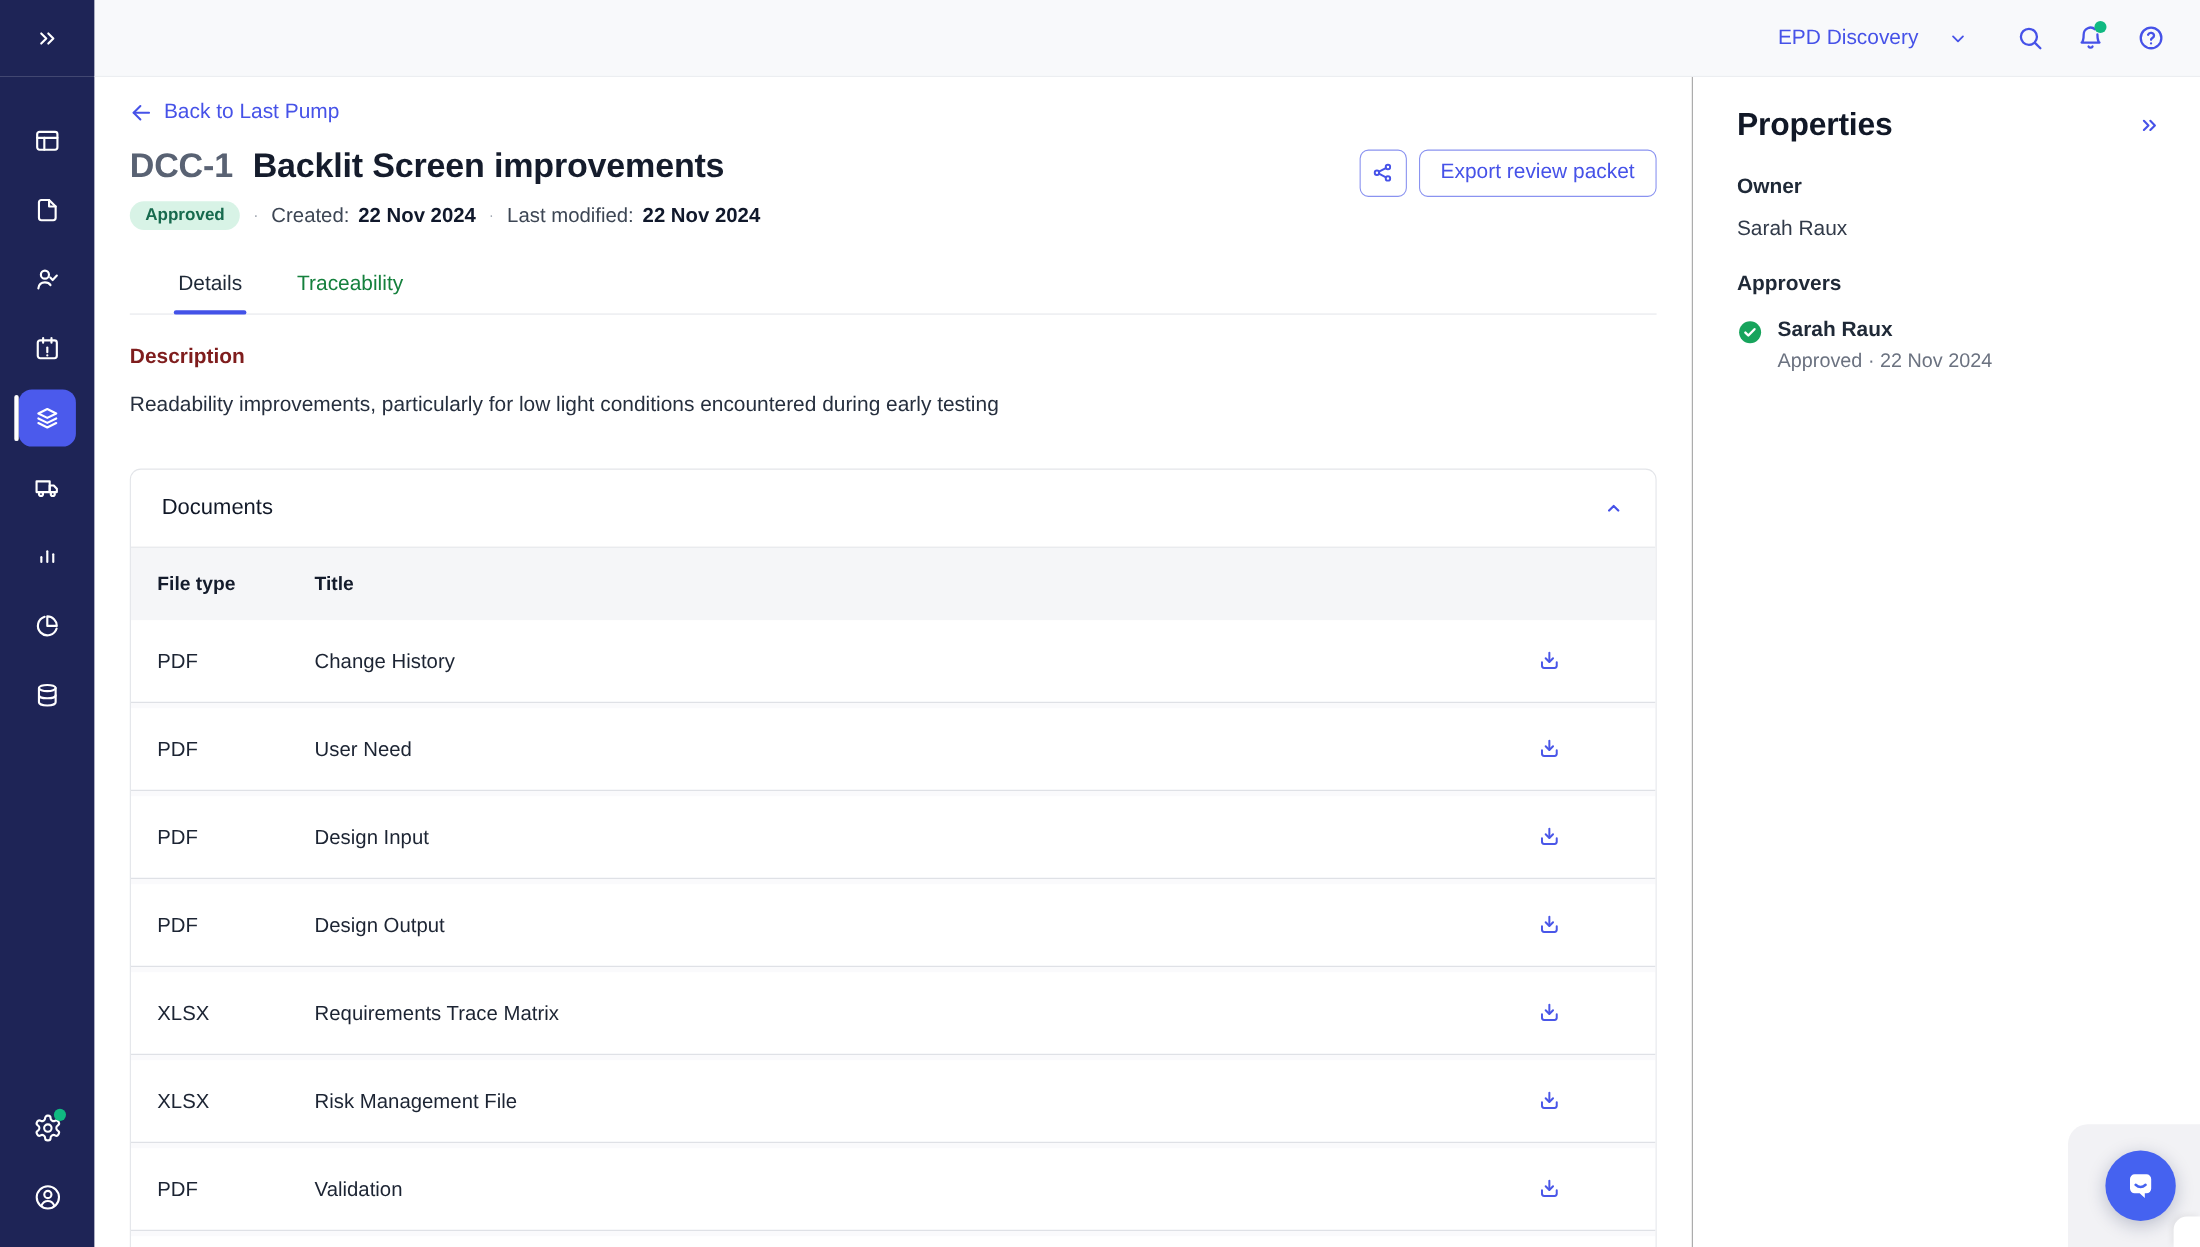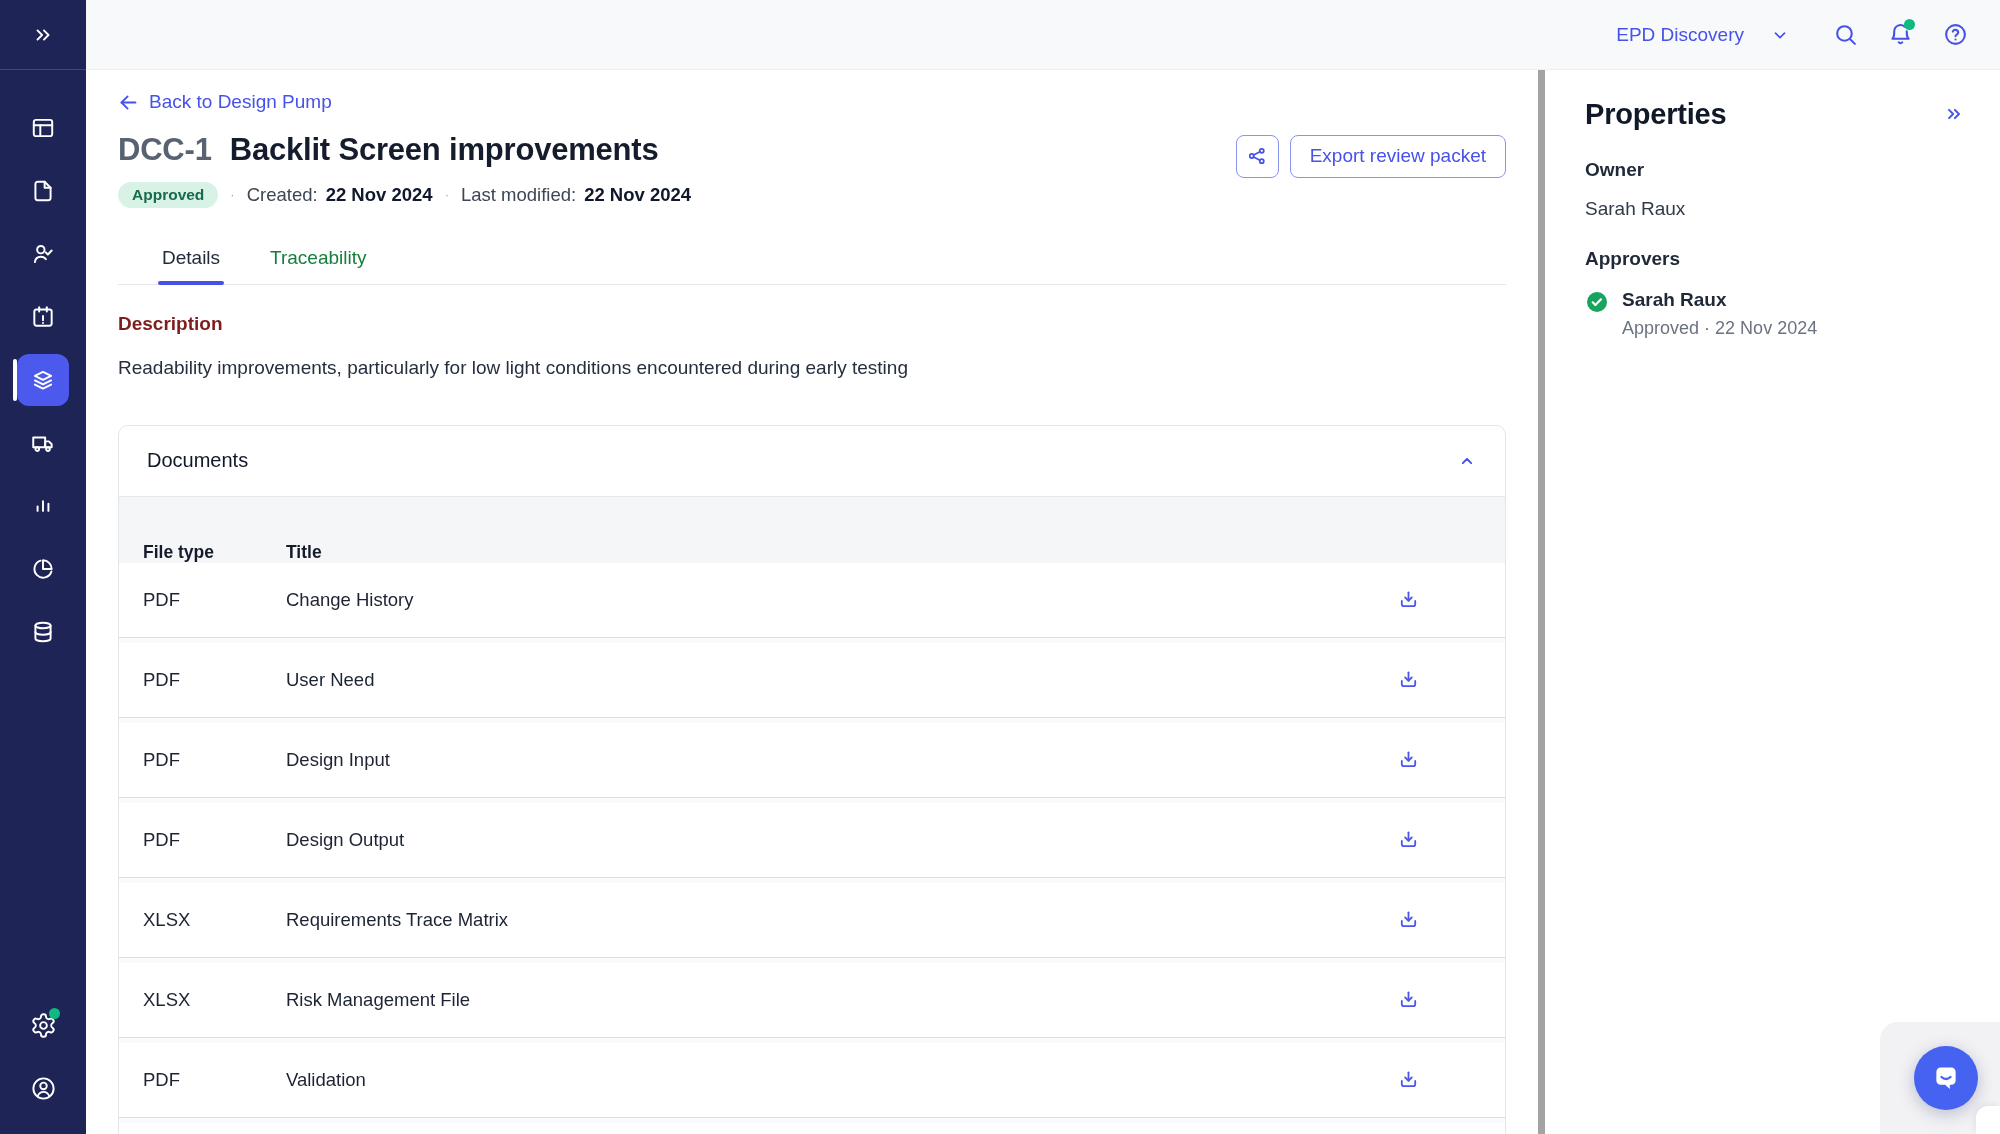--- a/index.html
+++ b/index.html
@@ -44,28 +44,28 @@
   .tab.active::after { content:""; position:absolute; left:0; right:0; bottom:-1px; height:4px; border-radius:2px; background:#4352e8; }
 
   .desc-heading { margin-top:28px; font-size:19px; font-weight:700; color:#7f1d1d; }
   .desc-text { margin-top:20px; font-size:19px; color:#262f3e; line-height:26px; }
 
   
   .card { margin-top:44px; border:1px solid #e3e5e9; border-radius:10px; overflow:hidden; background:#ffffff; }
   .card-header { height:70px; padding:0 28px; display:flex; align-items:center; justify-content:space-between; }
   .card-title { font-size:20px; font-weight:400; color:#111827; }
   .collapse-btn { background:none; border:none; color:#4652e8; cursor:pointer; }
-  .thead { height:67px; background:#f5f6f8; border-top:1px solid #e7e8ec; display:flex; align-items:flex-end; padding-left:24px; font-size:17.5px; font-weight:700; color:#141c2c; }
+  .thead { height:67px; background:#f5f6f8; border-top:1px solid #e7e8ec; display:flex; align-items:center; padding-left:24px; font-size:17.5px; font-weight:700; color:#141c2c; }
   .col-type { width:143px; flex:none; }
   .doc-row { height:74px; display:flex; align-items:center; padding-left:24px; font-size:18.5px; color:#1c2433; background:#ffffff; }
   .row-divider { height:6px; background:#fafafc; border-top:1px solid #dcdee4; }
   .dl-btn { margin-left:auto; margin-right:85px; background:none; border:none; color:#4a57e8; cursor:pointer; }
 
   
-  .props { position:absolute; left:1538px; top:70px; right:0; bottom:0; background:#ffffff; border-left:7px solid #a3a3a3; padding:28px 36px 0 40px; }
+  .props { position:absolute; left:1538px; top:70px; right:0; bottom:0; background:#ffffff; border-left:1px solid #a3a3a3; padding:28px 36px 0 40px; }
   .props-head { display:flex; align-items:flex-start; justify-content:space-between; }
   .props-title { font-size:29px; font-weight:700; color:#111827; letter-spacing:-0.2px; }
   .props-collapse { background:none; border:none; color:#4652e8; cursor:pointer; margin-top:6px; }
   .prop-label { margin-top:28px; font-size:19px; font-weight:700; color:#1f2937; }
   .prop-value { margin-top:17px; font-size:19px; color:#313a49; }
   .approver { margin-top:19px; display:flex; gap:13px; }
   .approver-name { font-size:19px; font-weight:700; color:#1f2937; }
   .approver-status { margin-top:7px; font-size:18px; color:#6b7280; }
 
   
@@ -236,21 +236,21 @@
 </header>
 
 <main class="content">
   <a class="back-link">
     <span>
       <svg width="21" height="21" viewBox="0 0 24 24" fill="none" stroke="currentColor" stroke-width="2.1" stroke-linecap="round" stroke-linejoin="round">
           <path d="M11 5l-7 7 7 7"></path>
           <path d="M4 12h16"></path>
         </svg>
     </span>
-    <span>Back to Design Pump</span>
+    <span>Back to Last Pump</span>
   </a>
 
   <div class="title-row">
     <h1 class="page-title"><span class="doc-id">DCC-1</span><span>Backlit Screen improvements</span></h1>
     <div class="title-actions">
       <button class="icon-btn">
         <span>
           <svg width="22" height="22" viewBox="0 0 24 24" fill="none" stroke="currentColor" stroke-width="1.9" stroke-linecap="round">
               <circle cx="6.3" cy="12" r="2.2"></circle>
               <circle cx="17.2" cy="6.3" r="2.2"></circle>

